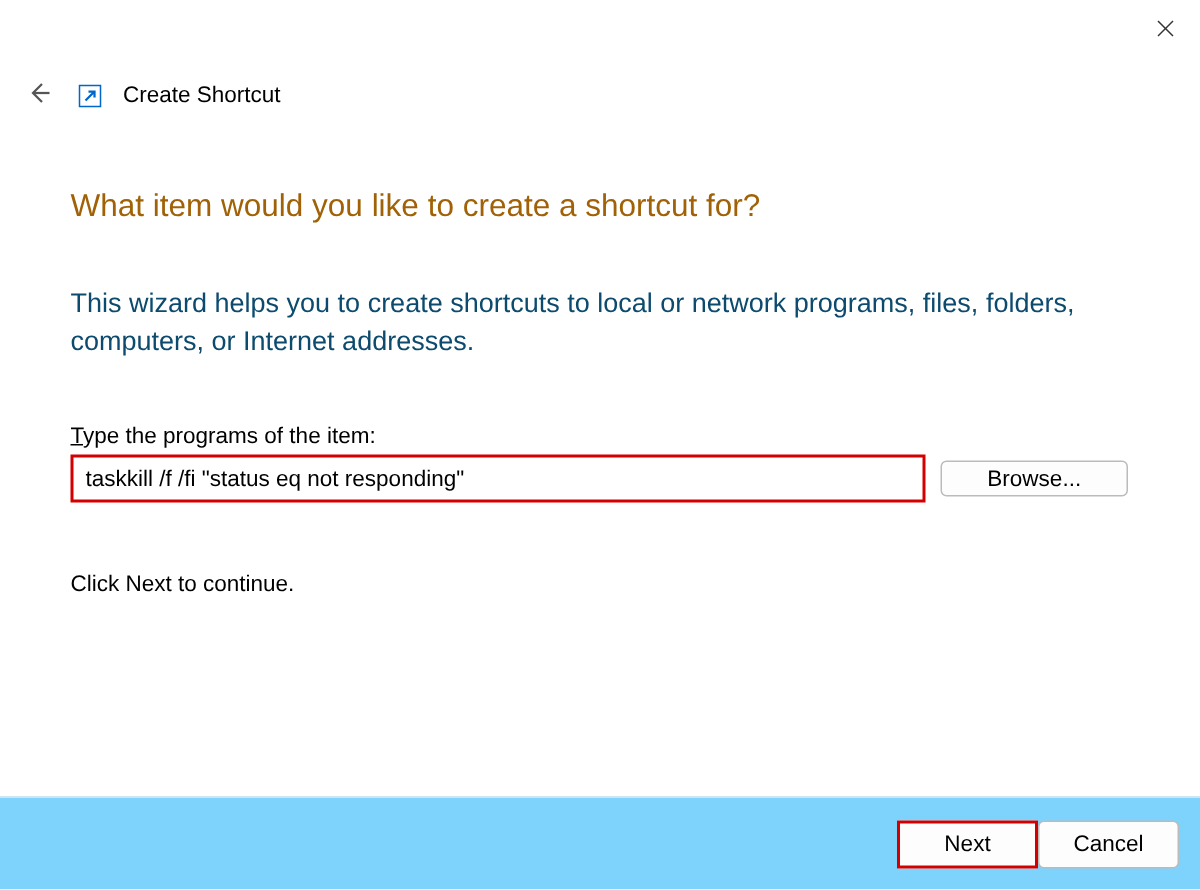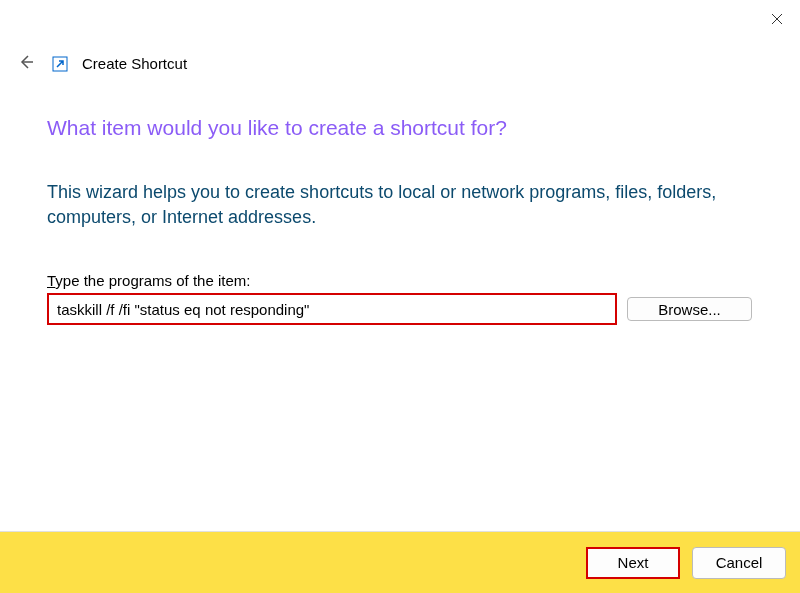--- a/index.html
+++ b/index.html
@@ -66,24 +66,25 @@
       font-size: 15px;
       color: #000;
     }
     .content {
       position: absolute;
       top: 116px;
       left: 47px;
       right: 47px;
     }
     .heading {
-      color: #8b5cf6;
+      color: #a16207;
       font-size: 21px;
       font-weight: 400;
       margin-bottom: 40px;
+      margin-top: 10px;
     }
     .description {
       font-size: 18px;
       line-height: 1.4;
       margin-bottom: 42px;
       color: #0c4a6e;
     }
     .input-label {
       font-size: 15px;
       margin-bottom: 4px;
@@ -121,27 +122,27 @@
     .continue-text {
       margin-top: 46px;
       font-size: 15px;
     }
     .footer {
       position: absolute;
       bottom: 0;
       left: 0;
       right: 0;
       height: 62px;
-      background: #fde047;
+      background: #7dd3fc;
       border-top: 1px solid #e0e0e0;
       display: flex;
       align-items: center;
       justify-content: flex-end;
       padding-right: 14px;
-      gap: 12px;
+      gap: 0;
     }
     .footer-btn {
       width: 94px;
       height: 32px;
       border: 1px solid #bbb;
       background: #fdfdfd;
       border-radius: 4px;
       font-size: 15px;
       font-family: inherit;
       cursor: pointer;
@@ -182,20 +183,21 @@
 </div>
 
 <div class="content">
   <h1 class="heading">What item would you like to create a shortcut for?</h1>
   <p class="description">This wizard helps you to create shortcuts to local or network programs, files, folders, computers, or Internet addresses.</p>
   <label class="input-label">Type the programs of the item:</label>
   <div class="input-row">
     <input type="text" class="location-input" value="taskkill /f /fi &quot;status eq not responding&quot;" style="">
     <button class="browse-btn">Browse...</button>
   </div>
+  <p class="continue-text">Click Next to continue.</p>
 </div>
 
 <div class="footer">
   <button class="footer-btn next">
     <span class="ul-first">Next</span>
   </button>
   <button class="footer-btn">Cancel</button>
 </div>
 
 </body></html>

